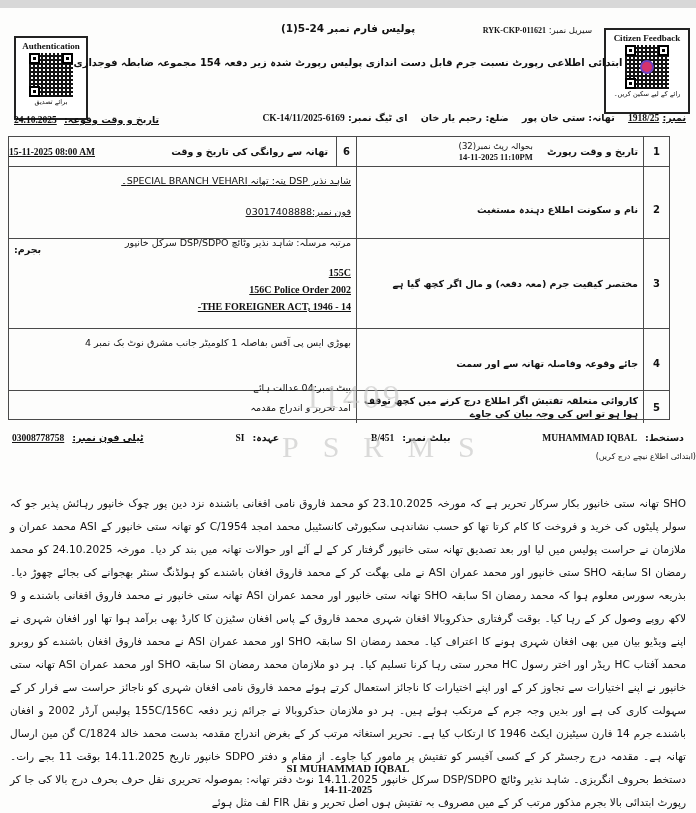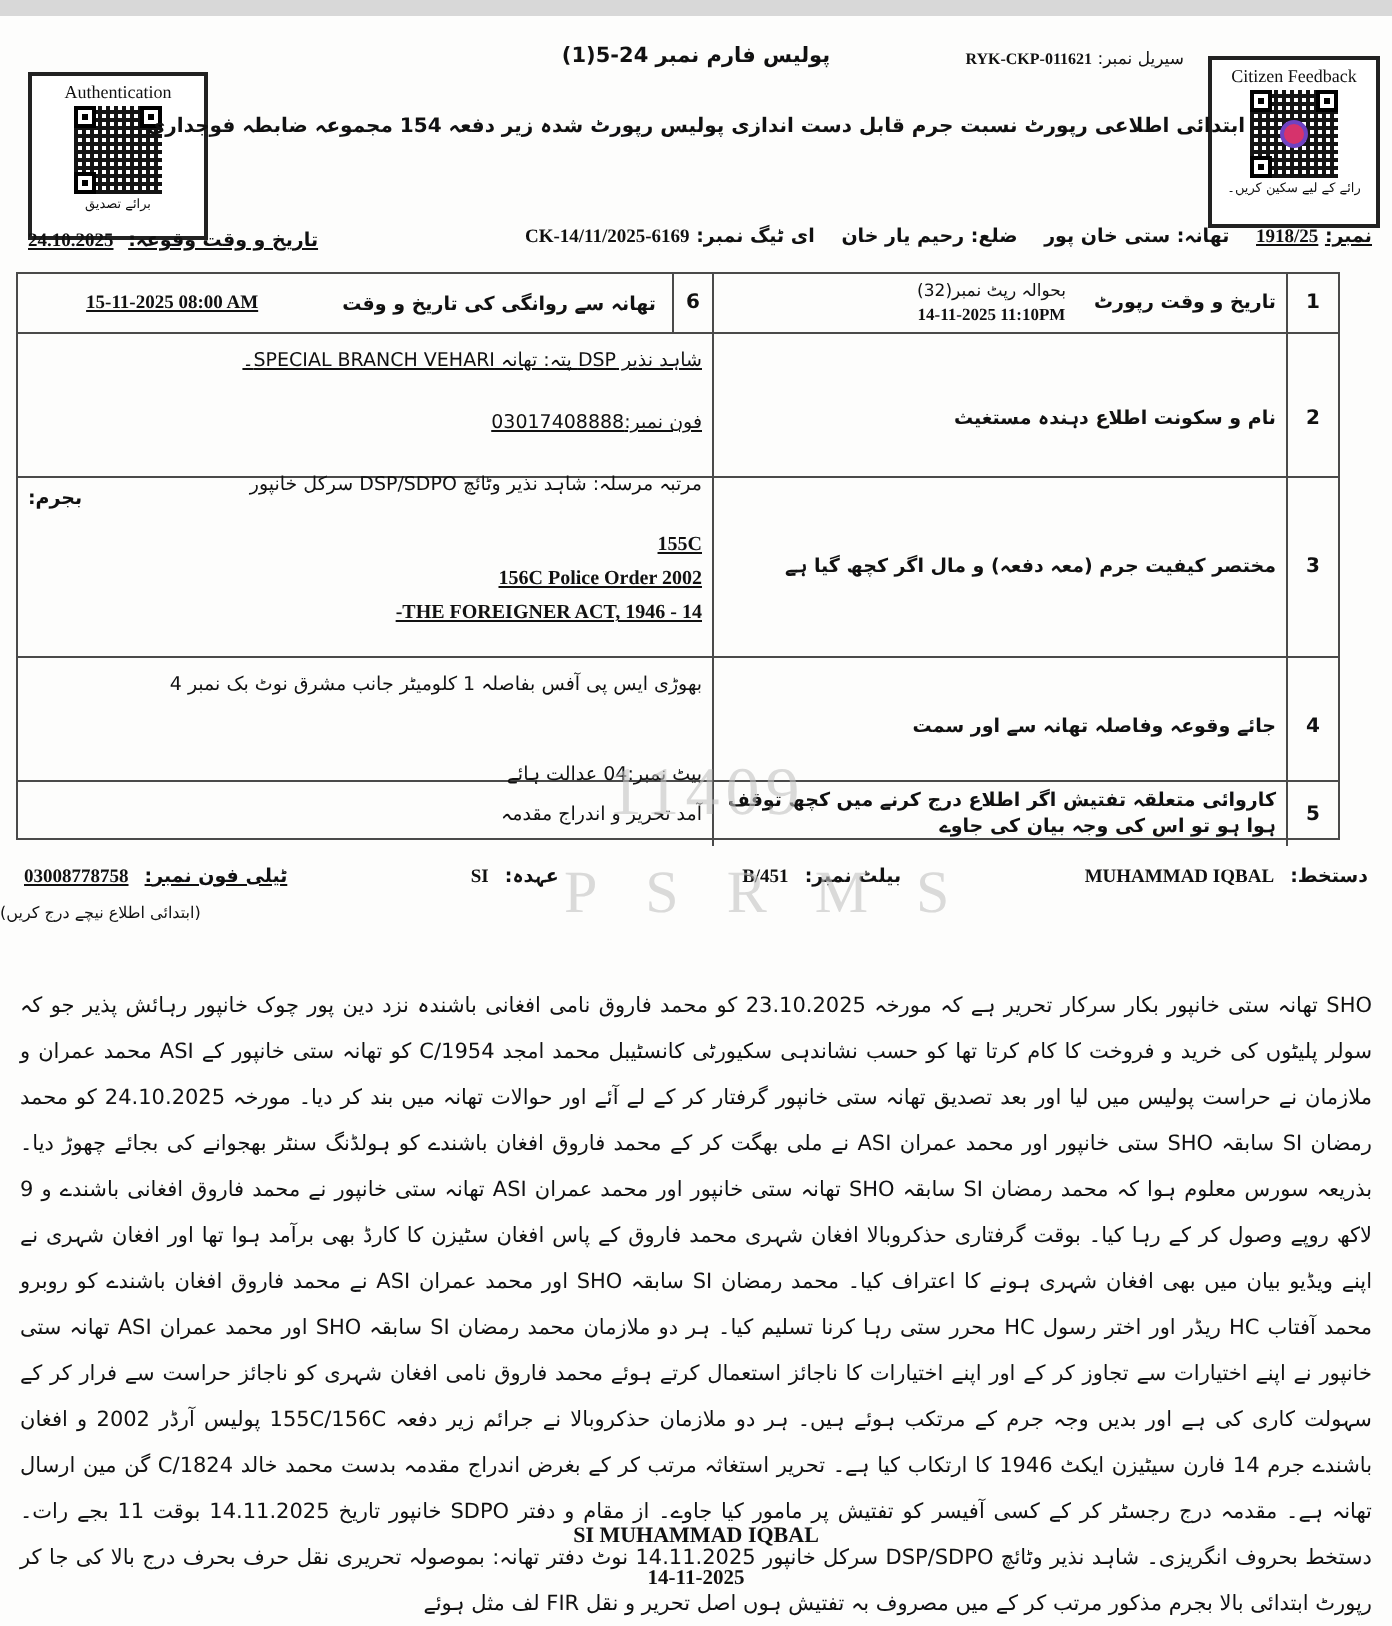--- a/index.html
+++ b/index.html
@@ -6,23 +6,23 @@
   html,body { background:#e9e9e9; }
   .page {
     position:relative; width:696px; height:813px; margin:0 auto;
     background:#fdfdfc; overflow:hidden; color:#111;
     font-family:"DejaVu Sans", sans-serif;
   }
   .topstrip { position:absolute; top:0; left:0; right:0; height:8px; background:#d8d8d8; }
 
   
   .qbox { position:absolute; border:2px solid #222; background:#fff; text-align:center; padding:3px 2px 2px; }
-  .authbox { left:14px; top:36px; width:90px; height:84px; }
+  .authbox { left:14px; top:36px; width:74px; height:84px; }
   .fbbox  { right:6px; top:28px; width:86px; height:86px; }
-  .qbox .qtitle { font-family:"Liberation Serif", serif; font-weight:normal; font-size:9px;text-align:center; }
+  .qbox .qtitle { font-family:"Liberation Serif", serif; font-weight:bold; font-size:9px;text-align:center; }
   .qr { position:relative; width:44px; height:44px; margin:2px auto 1px;
         background:
           repeating-linear-gradient(90deg, #141414 0 2px, transparent 2px 4px),
           repeating-linear-gradient(0deg, #141414 0 2px, #fff 2px 4px); }
   .fp { position:absolute; width:11px; height:11px; border:2px solid #000; background:#fff; }
   .fp::after { content:""; position:absolute; inset:2px; background:#000; }
   .fp.tl { top:0; left:0; } .fp.tr { top:0; right:0; } .fp.bl { bottom:0; left:0; }
   .qr-logo { position:absolute; top:0; bottom:0; left:0; right:0; margin:auto;
              width:14px; height:14px; border-radius:50%; border:2px solid #6f42c1; }
   .qcap { font-size:6.5px; direction:rtl; line-height:8px; }
@@ -51,38 +51,38 @@
   .lab { font-size:9.5px; font-weight:bold; display:flex; align-items:center; line-height:13px; }
   .cont { border-right:1px solid #4a4a4a; font-size:9.5px; }
   .h30 { height:30px; } .h72 { height:72px; } .h90 { height:90px; } .h62 { height:62px; } .h28 { height:28px; }
 
   .r1lab { display:flex; align-items:center; gap:14px; }
   .r1val { display:flex; flex-direction:column; align-items:center; font-size:8.5px; line-height:11px; font-weight:normal; }
   .r1cont { display:flex; align-items:center; padding:0; }
   .num6 { width:20px; text-align:center; font-weight:bold; font-size:10px; border-left:1px solid #4a4a4a;
           align-self:stretch; display:flex; align-items:center; justify-content:center; }
   .lbl6 { font-weight:bold; font-size:9.5px; padding:0 8px; }
-  .val6 { flex:1; text-align:center; }
+  .val6 { flex:1; }
 
   .eng { font-family:"Liberation Serif", serif; font-weight:bold; direction:ltr; unicode-bidi:embed; }
   .u { text-decoration:underline; }
 
   .lines { display:flex; flex-direction:column; align-items:flex-start; gap:18px; padding-top:4px; }
   .lines .ln { line-height:13px; }
   .r3pre { display:block; text-align:left; font-weight:bold; padding-top:2px; }
   .r3lines { display:flex; flex-direction:column; align-items:flex-start; gap:6px; margin-top:12px; font-size:10px; }
   .r4lines .ln2 { margin-top:14px; }
   .r5val { display:flex; align-items:center; height:100%; font-size:9.5px; }
 
   
   .officer { position:absolute; top:432px; left:12px; right:12px; direction:rtl;
              display:flex; justify-content:space-between; align-items:center; font-size:9.5px; }
   .officer .olbl { font-weight:bold; margin-left:5px; }
   .officer .eng { font-size:9.5px; }
-  .note { position:absolute; top:452px; left:0; right:0; text-align:left; font-size:8px; direction:rtl; }
+  .note { position:absolute; top:452px; left:0; right:0; text-align:right; font-size:8px; direction:rtl; }
 
   
   .body-text { position:absolute; top:492px; left:10px; right:10px; direction:rtl;
                text-align:justify; font-size:10.5px; line-height:23px; z-index:2; }
   .footer-name { position:absolute; top:762px; left:0; right:0; text-align:center;
                  font-family:"Liberation Serif", serif; font-weight:bold; font-size:11px; }
   .footer-date { position:absolute; top:784px; left:0; right:0; text-align:center;
                  font-family:"Liberation Serif", serif; font-weight:bold; font-size:10.5px; }
 
   

